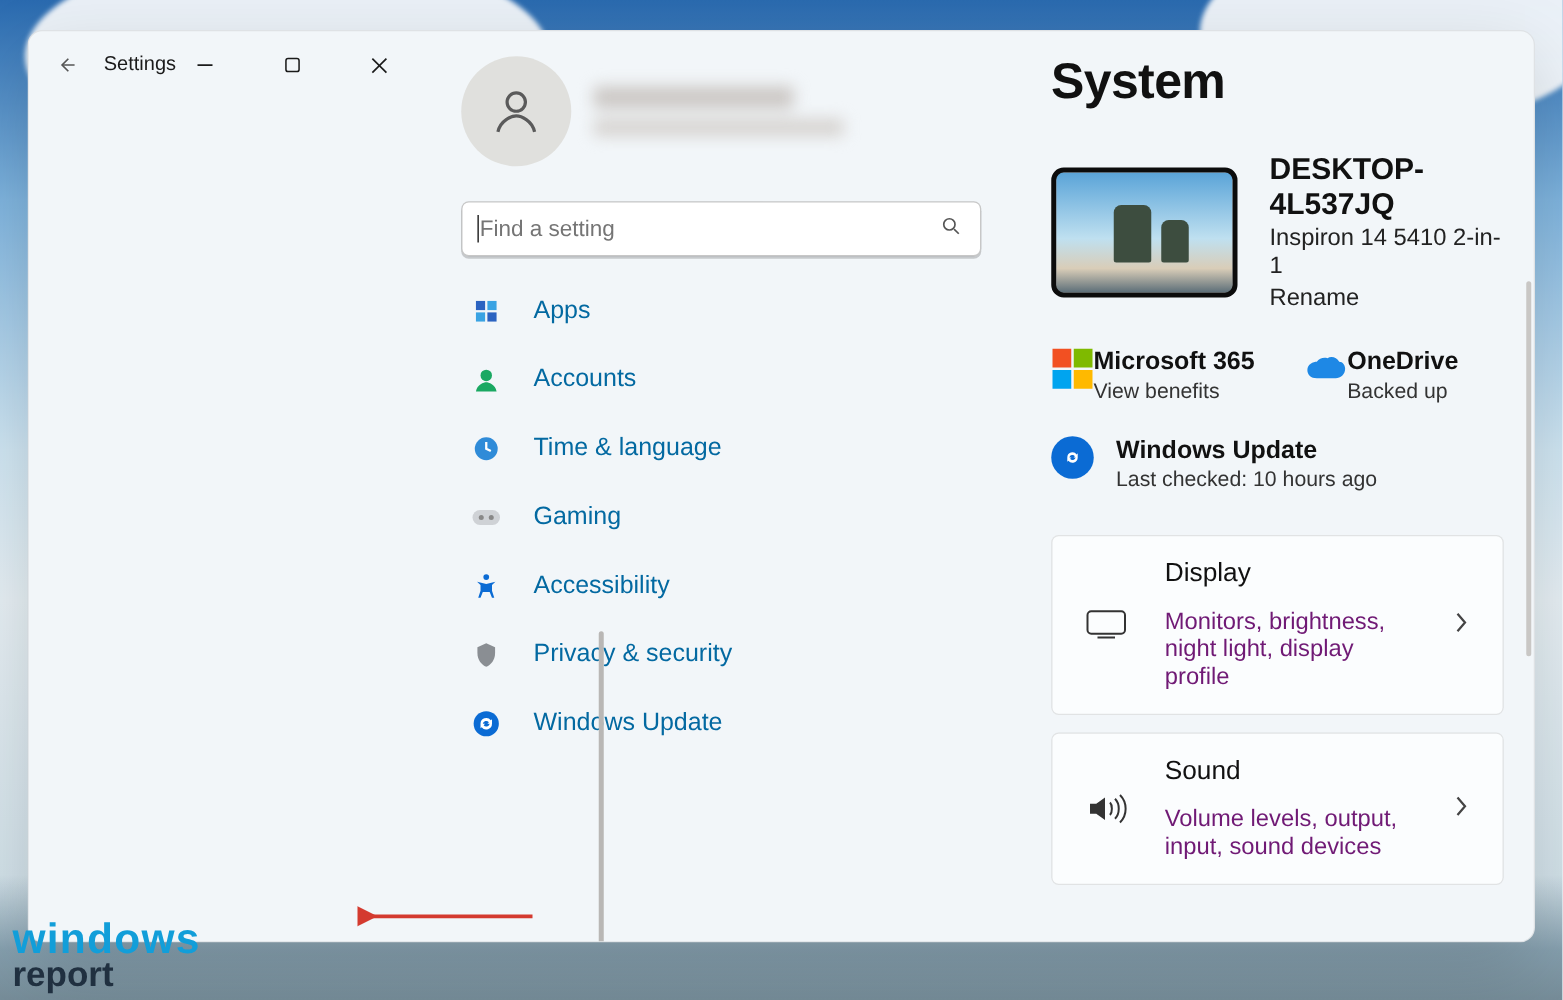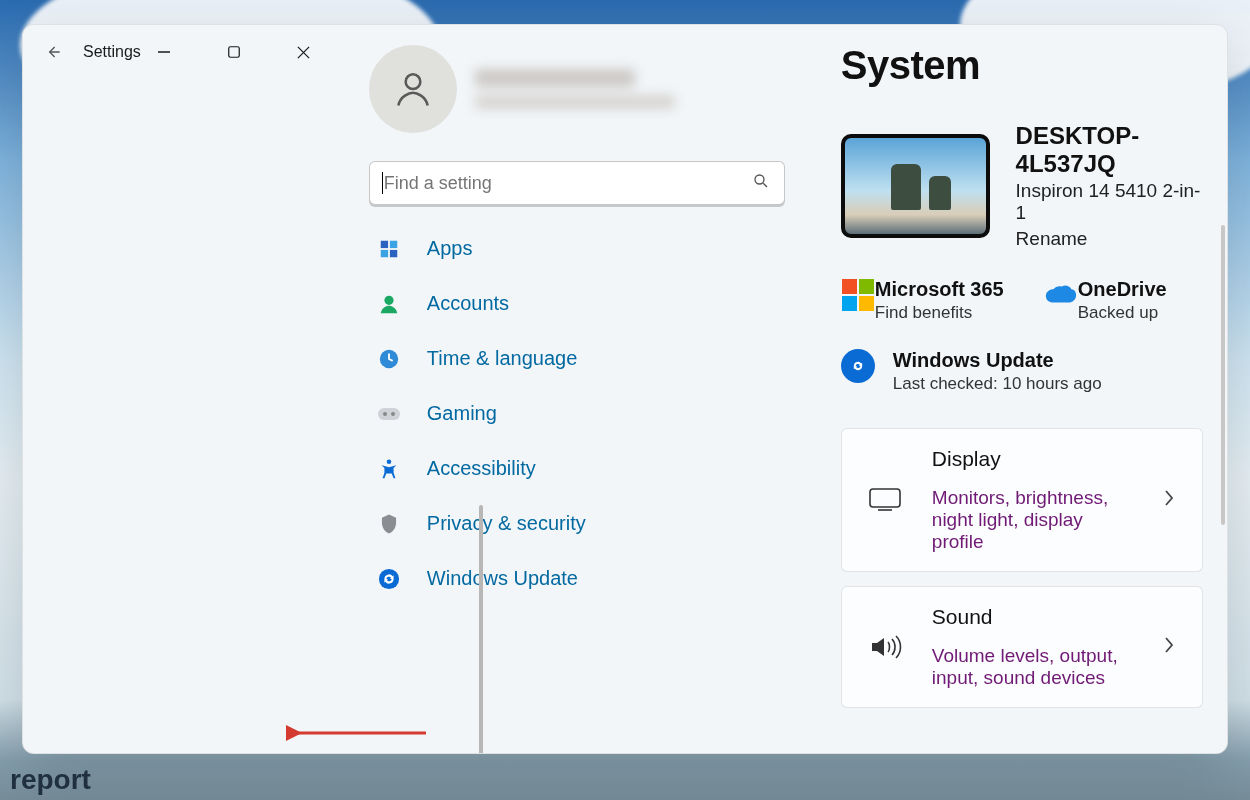--- a/index.html
+++ b/index.html
@@ -307,21 +307,21 @@
           <div class="status-icon">
             <div class="ms-squares">
                 <span></span>
                 <span></span>
                 <span></span>
                 <span></span>
               </div>
           </div>
           <div>
             <div class="status-title">Microsoft 365</div>
-            <div class="status-sub">Find benefits</div>
+            <div class="status-sub">View benefits</div>
           </div>
         </div>
         <div class="status-card">
           <div class="status-icon">
             <svg width="36" height="24" viewBox="0 0 36 24">
                 <path d="M10 20c-5 0-8-3-8-7 0-5 5-7 8-7 2-3 6-4 9-3 3-2 8-1 10 3 3 0 5 3 5 6 0 5-4 8-8 8z" fill="#1e88e5"></path>
               </svg>
           </div>
           <div>
             <div class="status-title">OneDrive</div>
@@ -387,14 +387,15 @@
 <svg class="arrow" width="150" height="30">
   <defs>
       <marker id="ah" markerWidth="10" markerHeight="10" refX="2" refY="5" orient="auto">
         <path d="M10 0L0 5l10 5z" fill="#d43a2f"></path>
       </marker>
     </defs>
   <line x1="140" y1="15" x2="10" y2="15" stroke="#d43a2f" stroke-width="3" marker-end="url(#ah)"></line>
 </svg>
 
 <div class="watermark">
+  <div class="w1">windows</div>
   <div class="w2">report</div>
 </div>
 
 </body></html>

